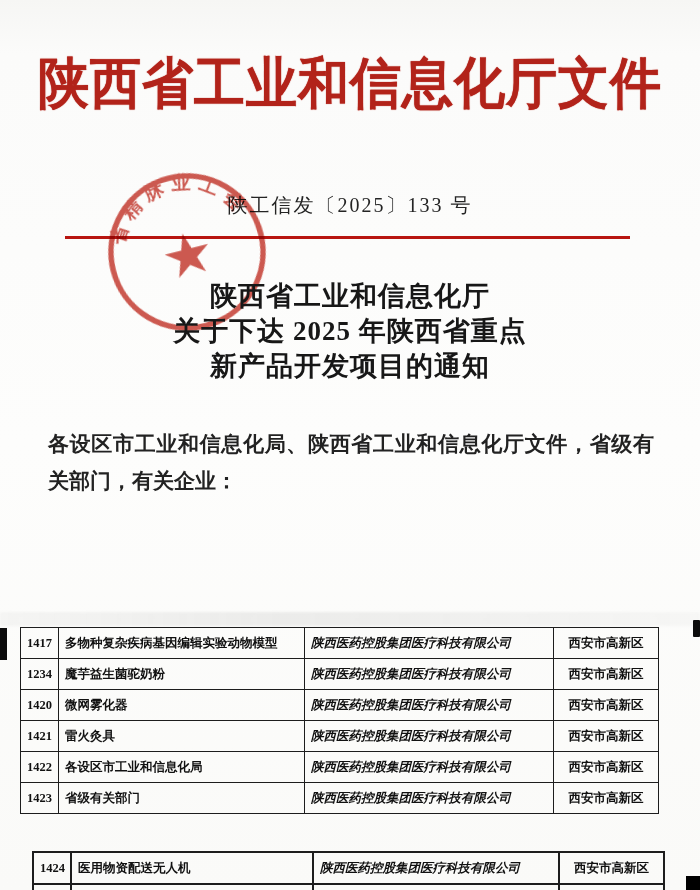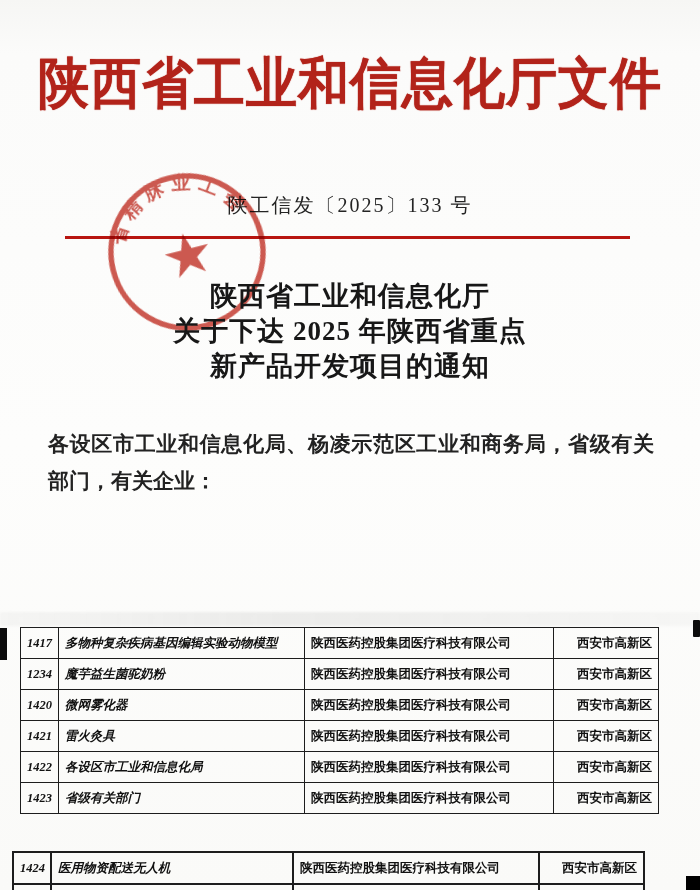--- a/index.html
+++ b/index.html
@@ -46,30 +46,30 @@
     position:absolute; top:612px; left:0; width:100%; height:14px;
     background:linear-gradient(90deg,rgba(120,120,120,.05),rgba(120,120,120,.12) 40%,rgba(120,120,120,.04));
     filter:blur(1px);
   }
   table.datatable {
     position:absolute; border-collapse:collapse;
     font-size:12.5px; font-weight:600; color:#111;
     table-layout:fixed;
   }
   table.seg1 { top:627px; left:20px; width:638px; }
-  table.seg2 { top:851px; left:12px; width:632px; }
+  table.seg2 { top:851px; left:32px; width:632px; }
   table.datatable td {
     border:1.6px solid #1d1d1d; height:31px;
     padding:0 6px; overflow:hidden; white-space:nowrap;
   }
   table.seg2 td { border-width:2px; height:32px; }
-  td.c-no { text-align:center; width:38px; padding:0 2px;font-style:italic; }
-  td.c-prod { width:246px; text-align:left;font-style:italic; }
-  td.c-comp { width:249px; text-align:left; padding-left:8px; }
-  td.c-dist { width:105px; text-align:right; }
+  td.c-no { text-align:center; width:38px; padding:0 2px; }
+  td.c-prod { width:246px; text-align:left; }
+  td.c-comp { width:249px; text-align:left; padding-left:8px;font-style:italic; }
+  td.c-dist { width:105px; text-align:center; }
   table.seg2 td.c-prod { width:242px; }
   table.seg2 td.c-comp { width:246px; }
   tr.partial td { height:6px; border-bottom:none; }
   .artifact { position:absolute; background:#0c0c0c; }
   .art-left { top:628px; left:0; width:7px; height:32px; }
   .art-topright { top:620px; left:693px; width:7px; height:17px; border-radius:1px; }
   .art-bottomright { top:876px; left:686px; width:14px; height:14px; background:#000; }
 </style>
 </head>
 <body>
@@ -93,21 +93,21 @@
     <text x="83" y="106" text-anchor="middle" font-size="58" fill="#c4352a">★</text>
   </svg>
 
   <div class="notice-title">
     <div>陕西省工业和信息化厅</div>
     <div>关于下达 2025 年陕西省重点</div>
     <div>新产品开发项目的通知</div>
   </div>
 
   <div class="body-text">
-    <p>各设区市工业和信息化局、杨凌示范区工业和商务局，省级有关部门，有关企业：</p>
+    <p>各设区市工业和信息化局、陕西省工业和信息化厅文件，省级有关部门，有关企业：</p>
   </div>
 
   <div class="smudge"></div>
 
   <table class="datatable seg1">
     <tbody>
       <tr>
         <td class="c-no">1417</td>
         <td class="c-prod">多物种复杂疾病基因编辑实验动物模型</td>
         <td class="c-comp">陕西医药控股集团医疗科技有限公司</td>

